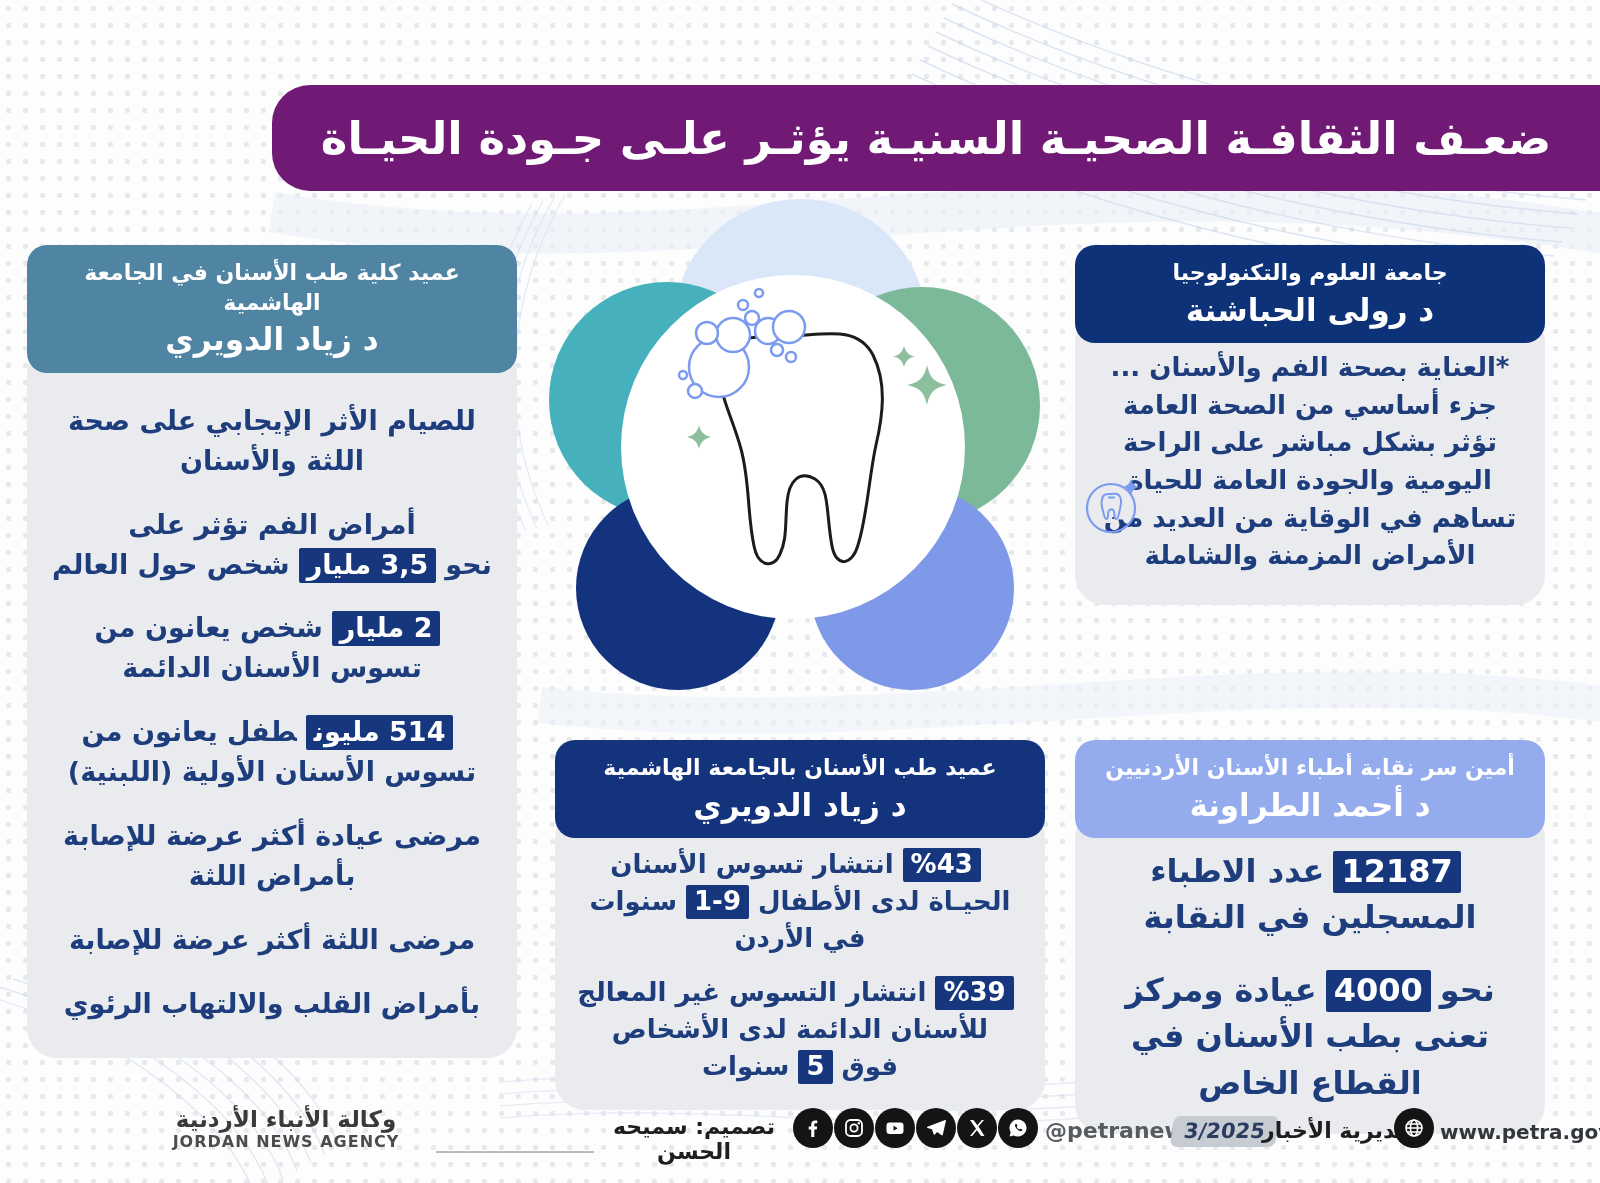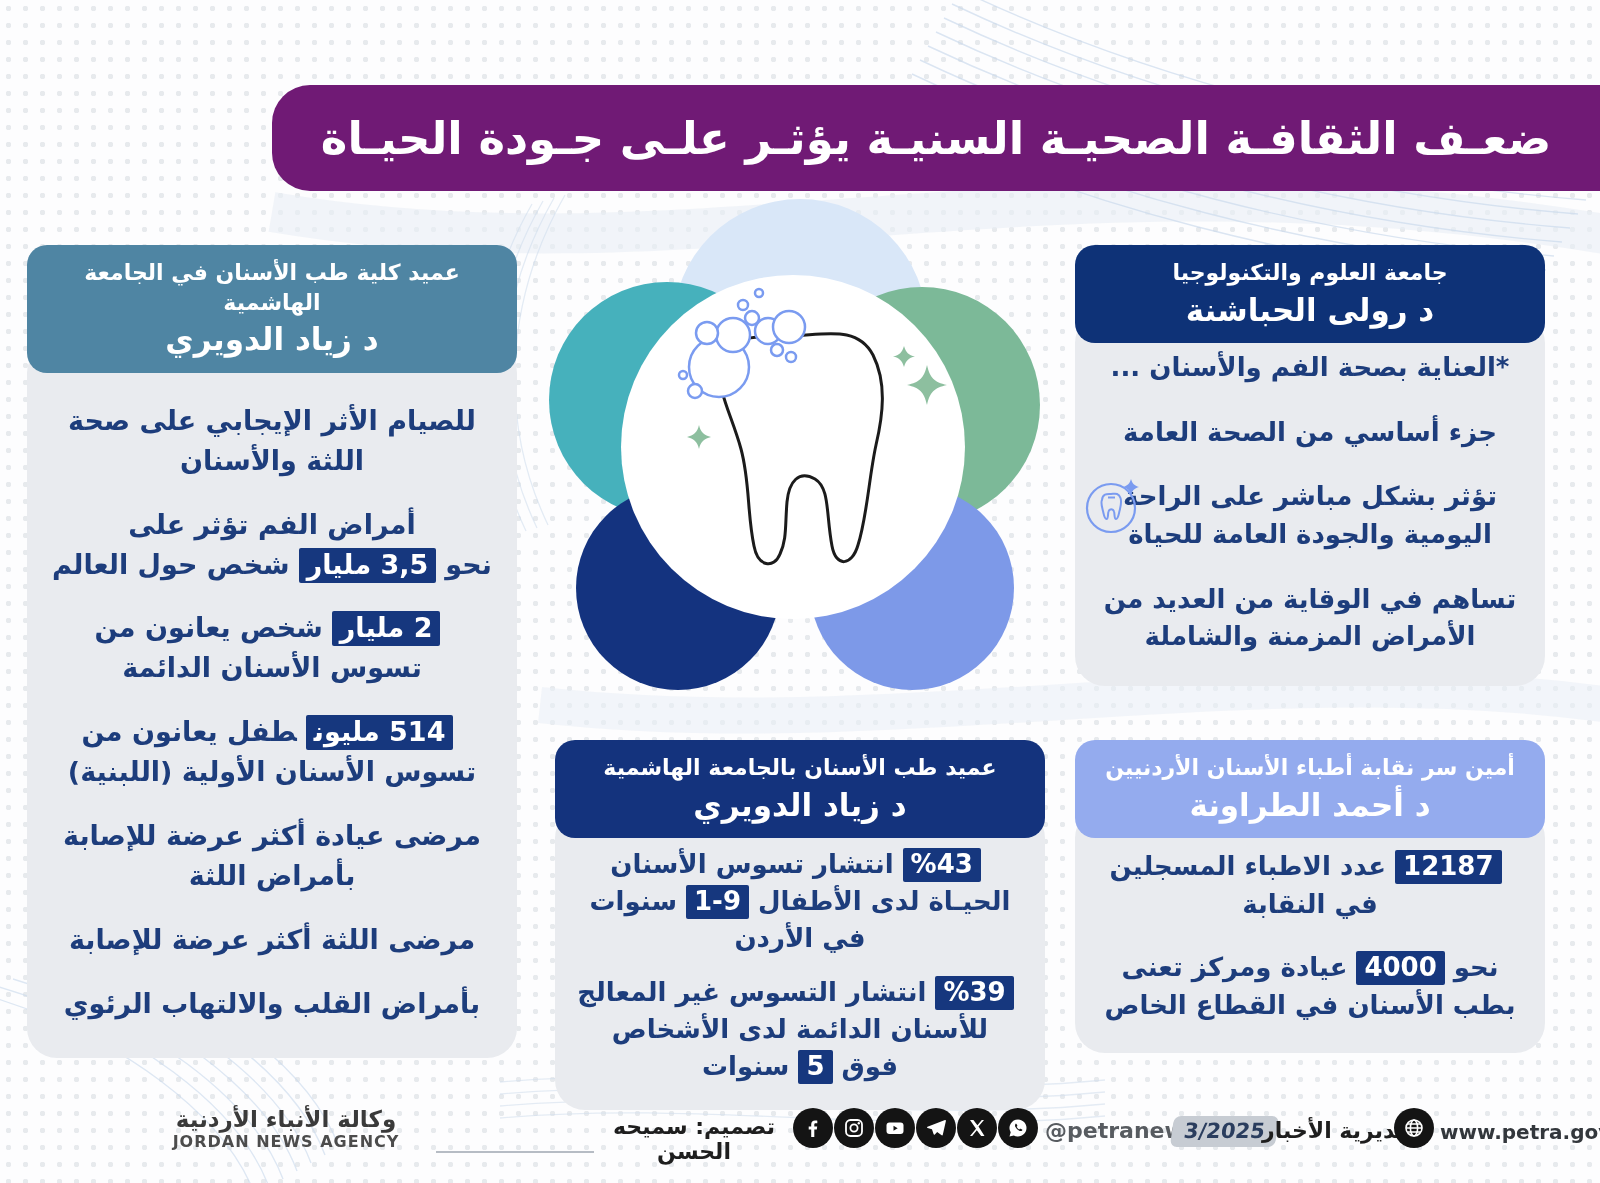--- a/index.html
+++ b/index.html
@@ -42,32 +42,32 @@
     border-radius:2px;white-space:nowrap;
     box-decoration-break:clone;-webkit-box-decoration-break:clone;
   }
   .left-panel{left:27px;top:245px;width:490px;}
   .left-panel .panel-header{background:#4f85a3;}
   .left-panel .panel-body{padding:58px 22px 34px;gap:24px;}
   .left-panel .panel-body p{font-size:27px;line-height:1.48;}
 
   .rt-panel{left:1075px;top:245px;width:470px;}
   .rt-panel .panel-header{background:#0e3277;}
-  .rt-panel .panel-body{padding:36px 18px 30px;gap:27px;}
+  .rt-panel .panel-body{padding:36px 18px 30px;gap:0;}
   .rt-panel .panel-body p{font-size:26px;line-height:1.45;}
 
   .cb-panel{left:555px;top:740px;width:490px;}
   .cb-panel .panel-header{background:#14337d;}
   .cb-panel .panel-body{padding:38px 16px 26px;gap:17px;}
   .cb-panel .panel-body p{font-size:26px;line-height:1.42;}
 
   .rb-panel{left:1075px;top:740px;width:470px;}
   .rb-panel .panel-header{background:#94abee;}
   .rb-panel .panel-body{padding:40px 18px 28px;gap:26px;}
-  .rb-panel .panel-body p{font-size:26px;line-height:1.45;}
+  .rb-panel .panel-body p{font-size:32px;line-height:1.45;}
 
   .tooth-badge{position:absolute;left:6px;top:160px;width:64px;height:64px;}
   
   .illus{position:absolute;left:537px;top:195px;width:508px;height:500px;z-index:2;}
   
   .agency{position:absolute;left:140px;top:1106px;width:292px;text-align:center;z-index:4;}
   .agency .ar{font-size:23px;font-weight:800;color:#3a3a3a;direction:rtl;}
   .agency .en{font-size:16px;font-weight:700;color:#4c4c4c;letter-spacing:1px;}
   .footer-line{position:absolute;left:436px;top:1151px;width:158px;height:2px;background:#b6bcc4;z-index:4;}
   .design-credit{position:absolute;left:598px;top:1114px;width:192px;text-align:center;

